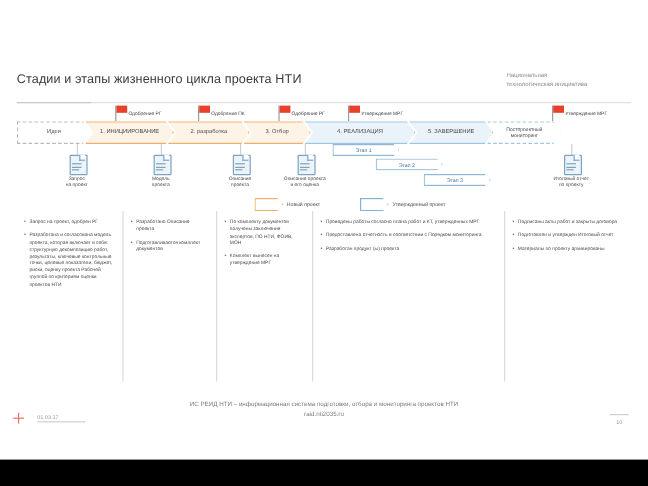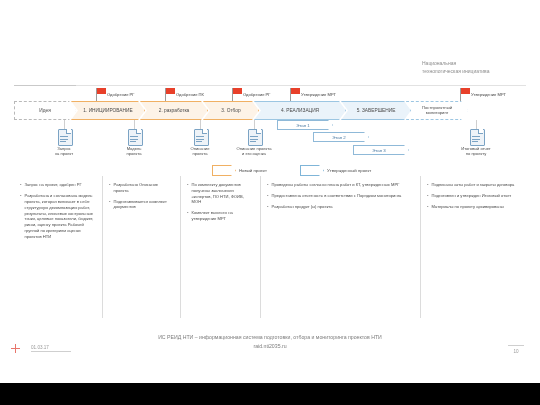--- a/index.html
+++ b/index.html
@@ -70,20 +70,21 @@
   .fdate{position:absolute;left:31px;top:345px;font-size:4.6px;color:#9a9a9a;border-bottom:.6px solid #cfcfcf;padding-bottom:1px;width:40px;}
   .fmain{position:absolute;left:0;top:333px;width:540px;text-align:center;font-size:5.2px;color:#7c7c7c;line-height:1.7;}
   .fnum{position:absolute;right:16px;top:349px;font-size:4.6px;color:#9a9a9a;text-align:center;width:16px;}
   .fline{position:absolute;right:16px;top:345px;width:16px;height:1px;background:#cfcfcf;}
 </style>
 </head>
 <body>
 
 <div class="slide">
 
+  <div class="title">Стадии и этапы жизненного цикла проекта НТИ</div>
   <div class="brand">
     <div>Национальная</div>
     <div>технологическая инициатива</div>
   </div>
   <div class="headrule"></div>
   <div class="headrule2"></div>
 
   <div id="flags-host">
       <div class="flag" style="left: 96px;">
         <span class="pole"></span>

